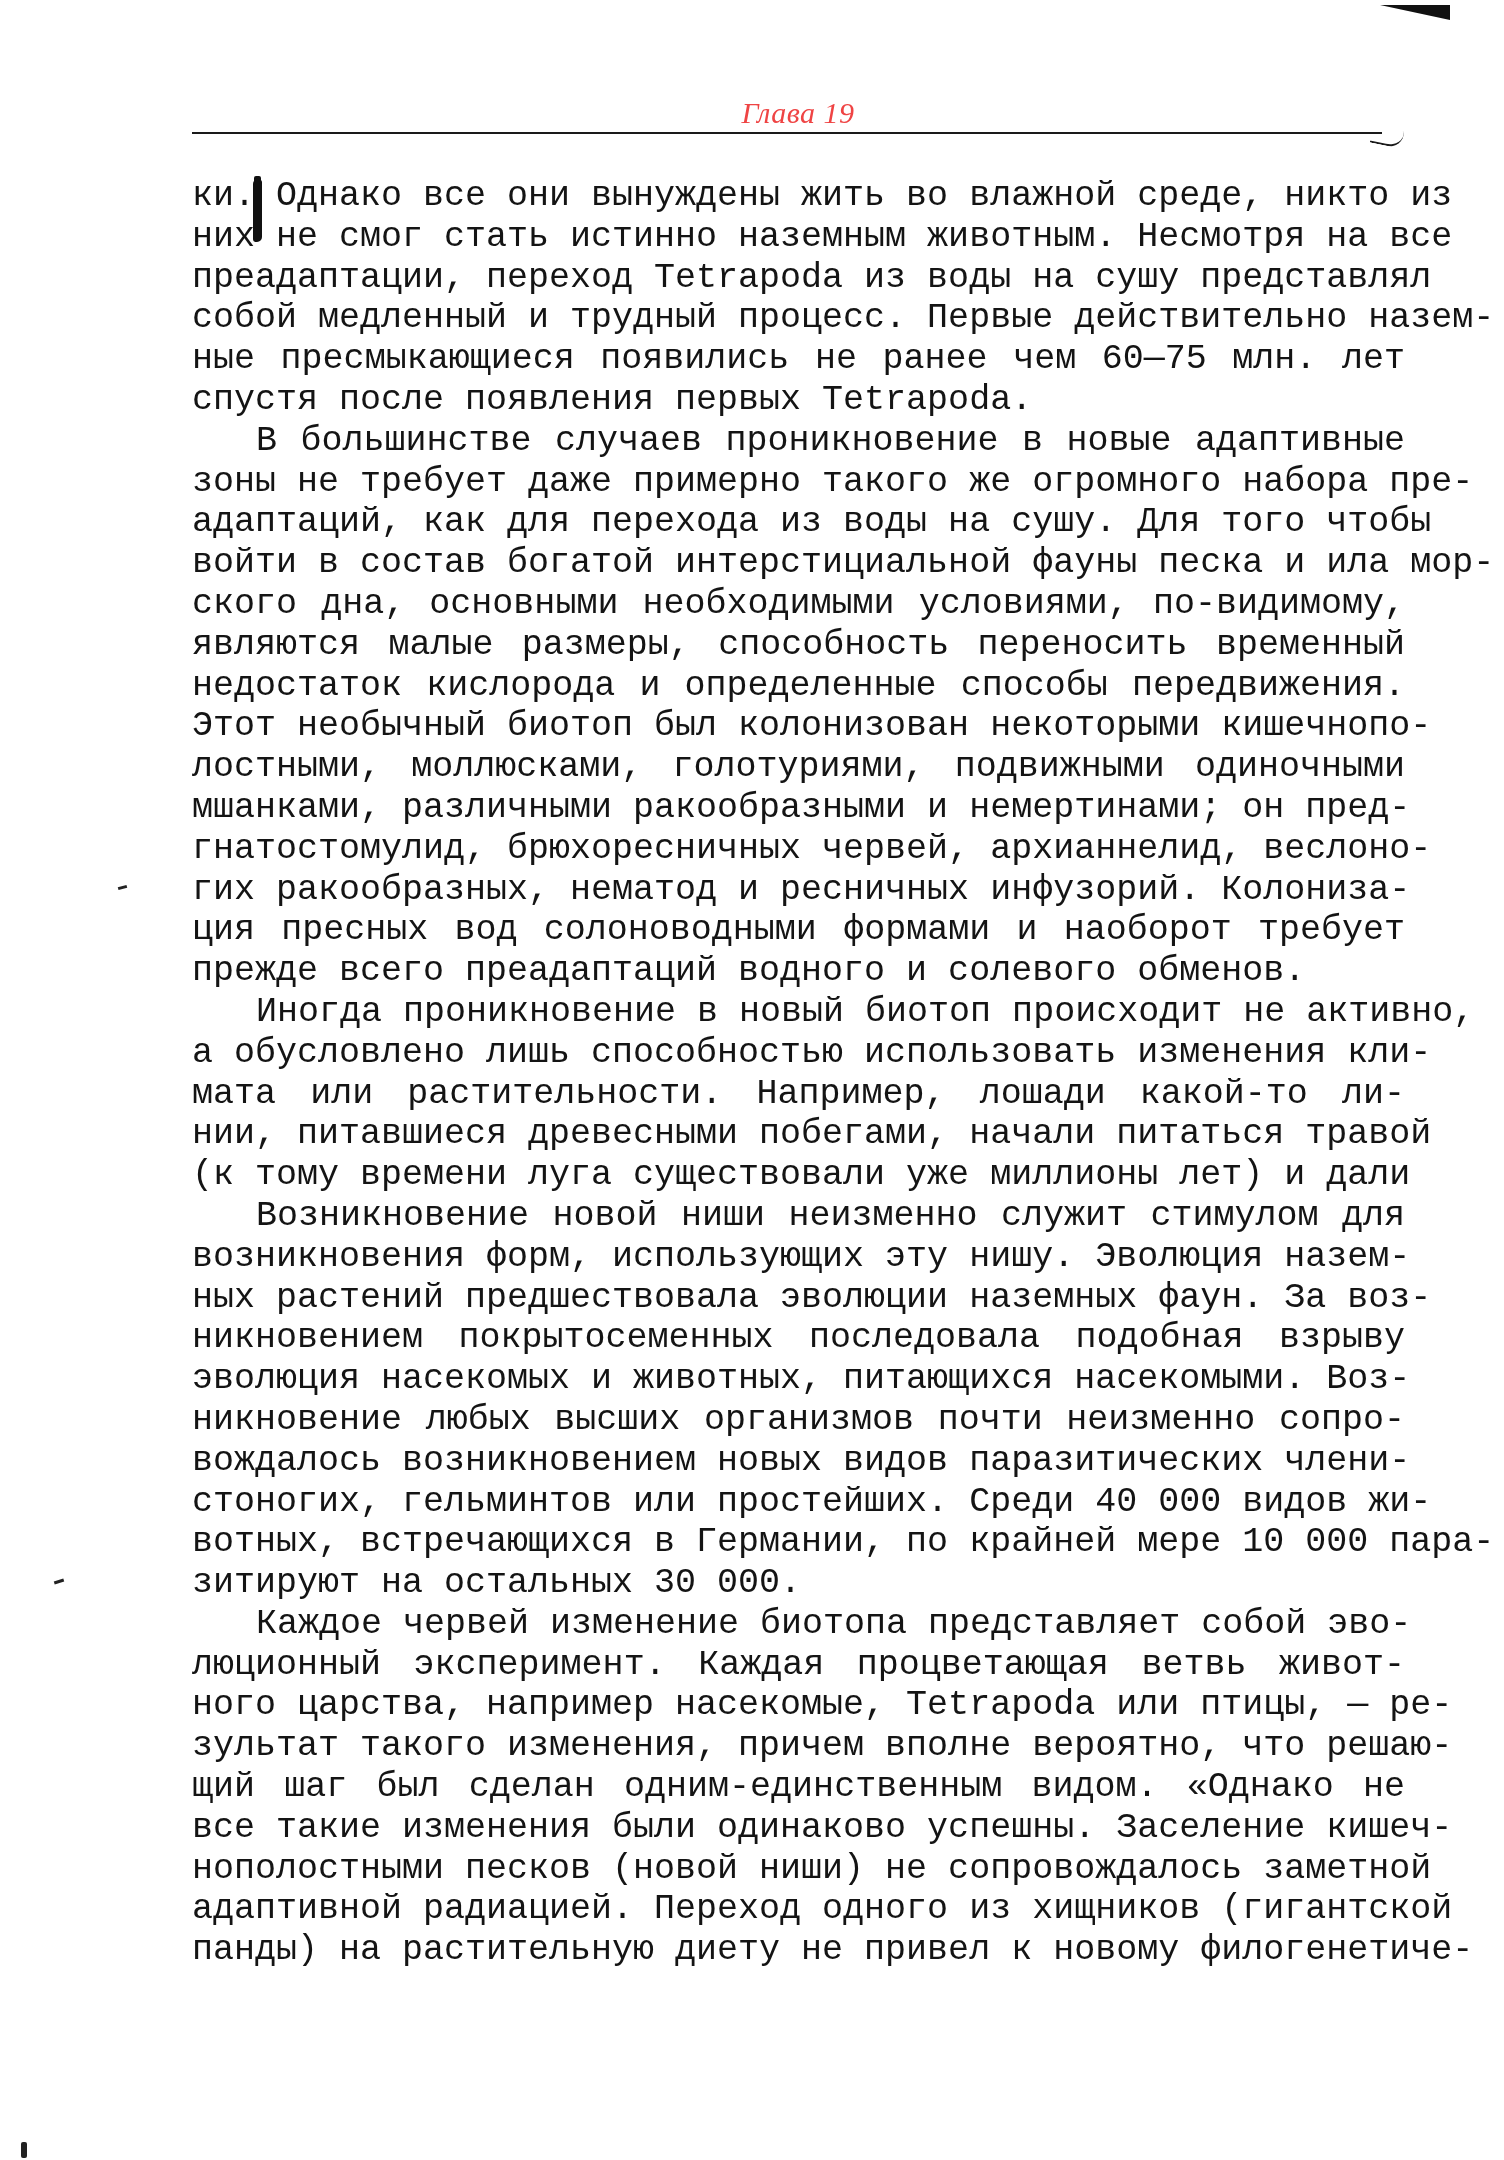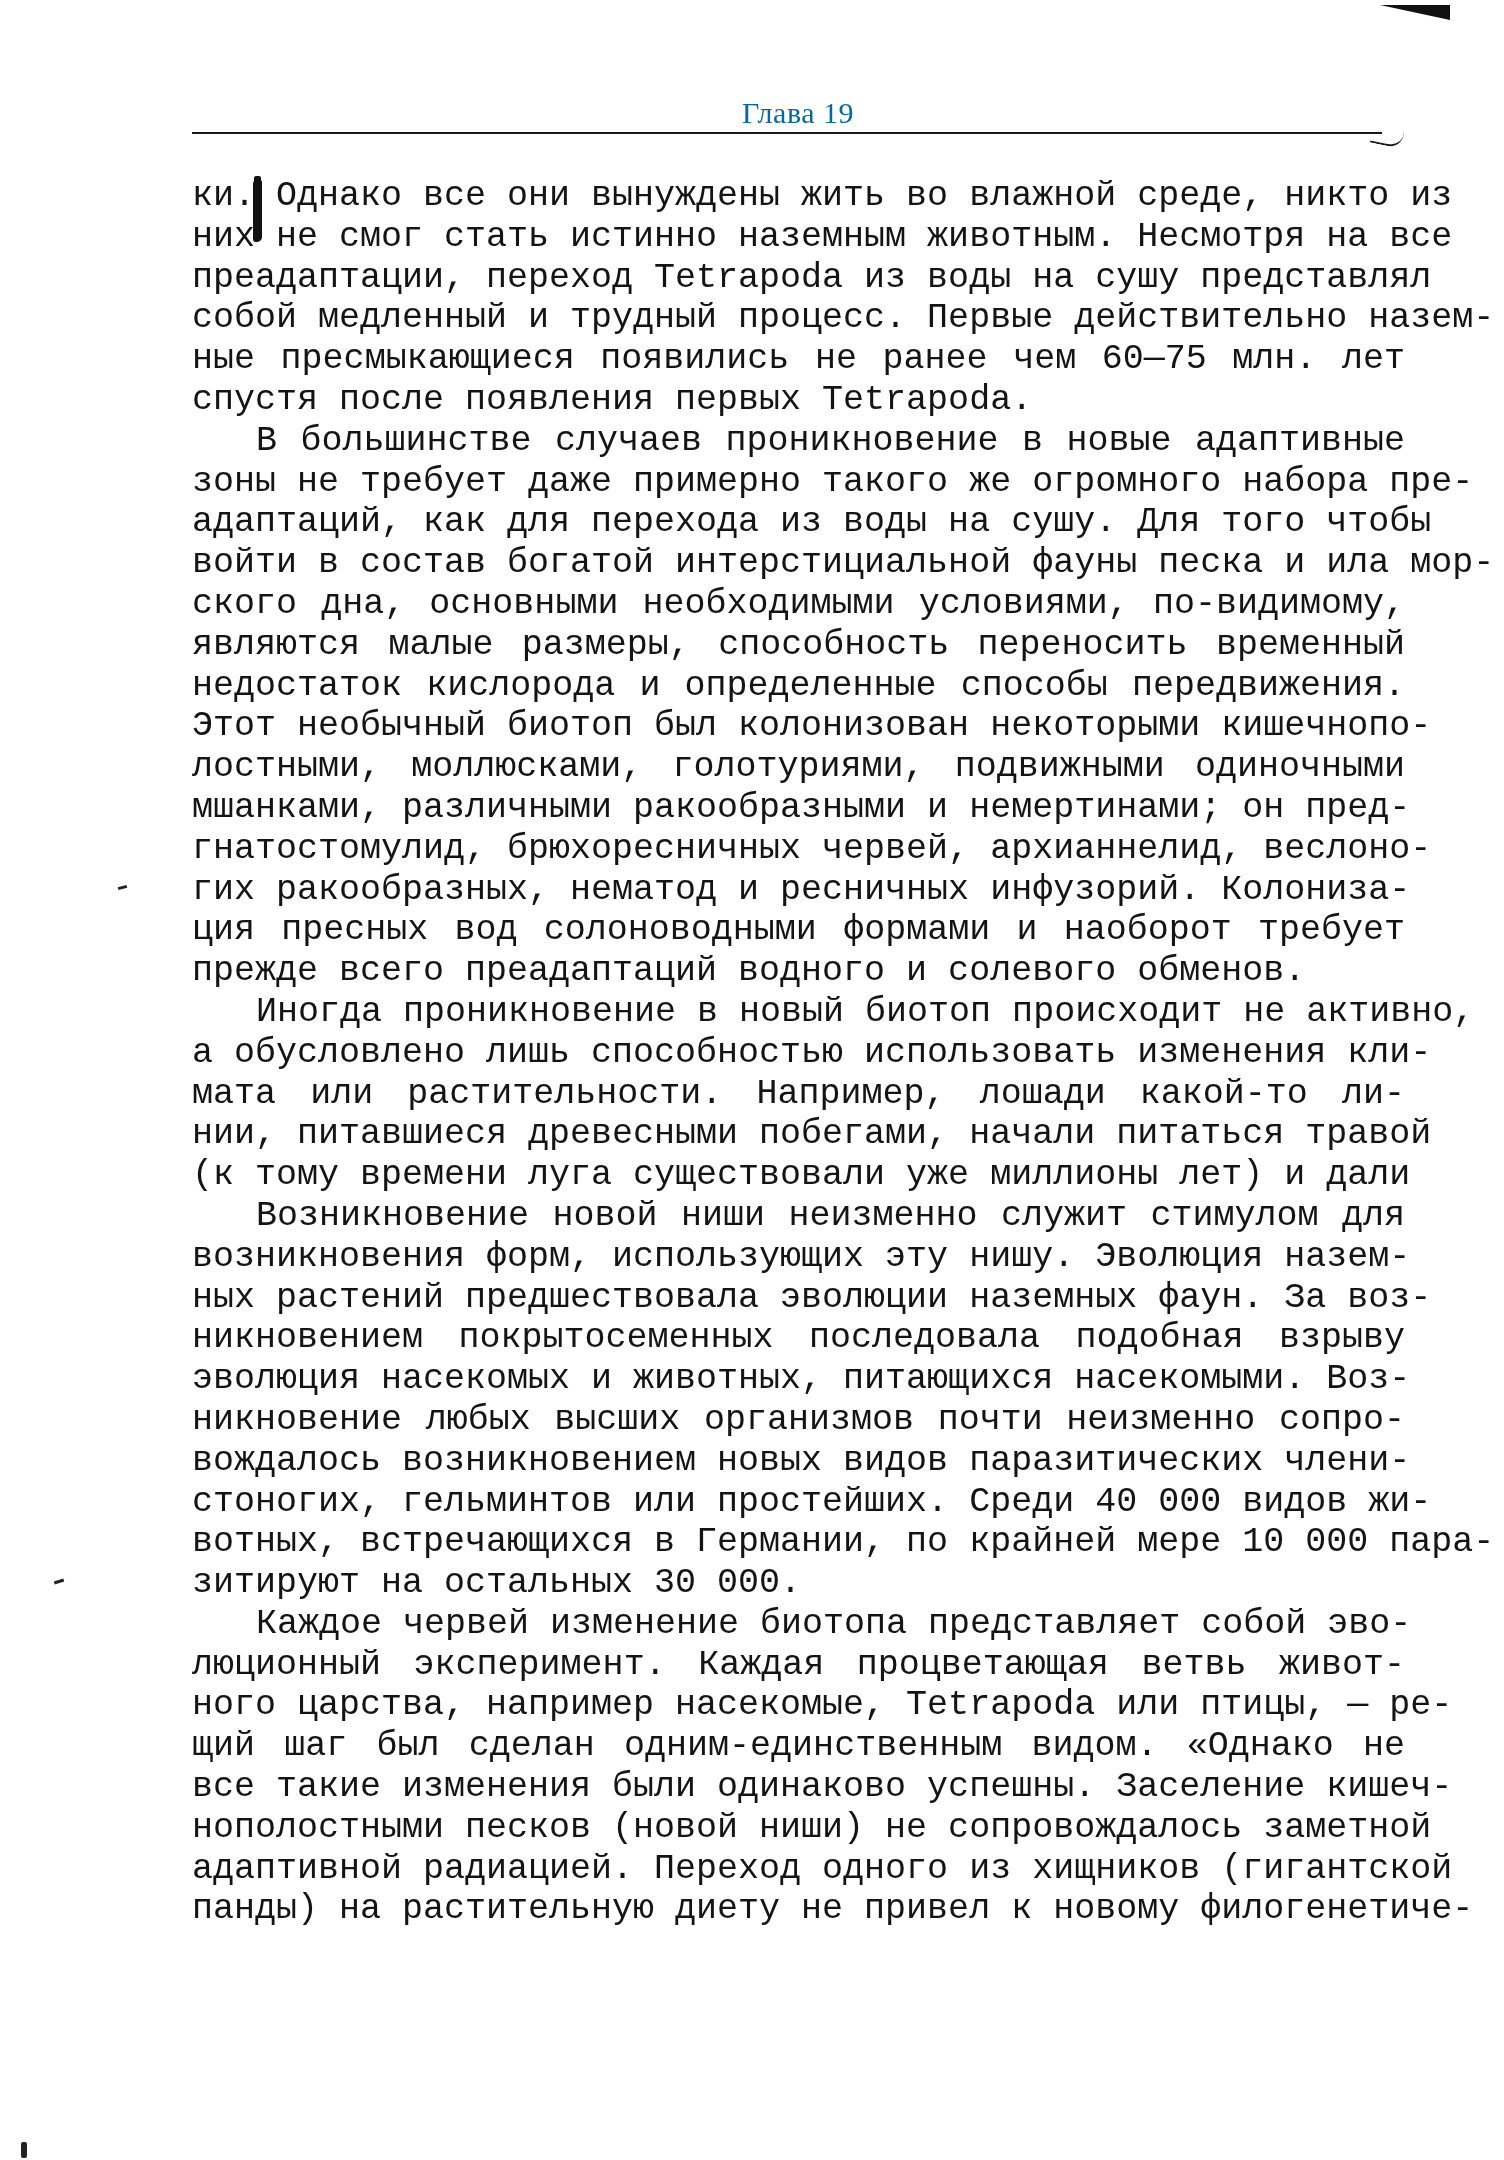--- a/index.html
+++ b/index.html
@@ -5,22 +5,22 @@
   html, body { margin: 0; padding: 0; }
   body {
     width: 1504px; height: 2160px; background: #ffffff;
     position: relative; overflow: hidden;
     font-family: "Liberation Serif", "DejaVu Serif", serif;
     color: #141414;
   }
   .page { position: absolute; left: 0; top: 0; width: 1504px; height: 2160px; }
   .running-head {
     position: absolute; left: 192px; width: 1212px; top: 96px;
-    text-align: center; font-size: 30px; line-height: 34px;
-    color: #0369a1; letter-spacing: 0.5px;
+    text-align: center; font-style: italic; font-size: 30px; line-height: 34px;
+    color: #ef4444; letter-spacing: 0.5px;
   }
   .head-rule {
     position: absolute; left: 192px; top: 132px; width: 1190px; height: 0;
     border-top: 2.5px solid #1a1a1a;
   }
   .head-rule-tail {
     position: absolute; left: 1370px; top: 128px; width: 34px; height: 16px;
     border-bottom: 2.5px solid #1a1a1a; border-radius: 0 0 60px 0;
     transform: skewY(12deg);
   }
@@ -114,20 +114,21 @@
       <div class="line">вождалось возникновением новых видов паразитических члени-</div>
       <div class="line">стоногих, гельминтов или простейших. Среди 40 000 видов жи-</div>
       <div class="line">вотных, встречающихся в Германии, по крайней мере 10 000 пара-</div>
       <div class="line last">зитируют на остальных 30 000.</div>
     </div>
 
     <div>
       <div class="line indent">Каждое червей изменение биотопа представляет собой эво-</div>
       <div class="line">люционный эксперимент. Каждая процветающая ветвь живот-</div>
       <div class="line">ного царства, например насекомые, Tetrapoda или птицы, — ре-</div>
+      <div class="line">зультат такого изменения, причем вполне вероятно, что решаю-</div>
       <div class="line">щий шаг был сделан одним-единственным видом. «Однако не</div>
       <div class="line">все такие изменения были одинаково успешны. Заселение кишеч-</div>
       <div class="line">нополостными песков (новой ниши) не сопровождалось заметной</div>
       <div class="line">адаптивной радиацией. Переход одного из хищников (гигантской</div>
       <div class="line">панды) на растительную диету не привел к новому филогенетиче-</div>
     </div>
   </div>
 </div>
 
 </body></html>

